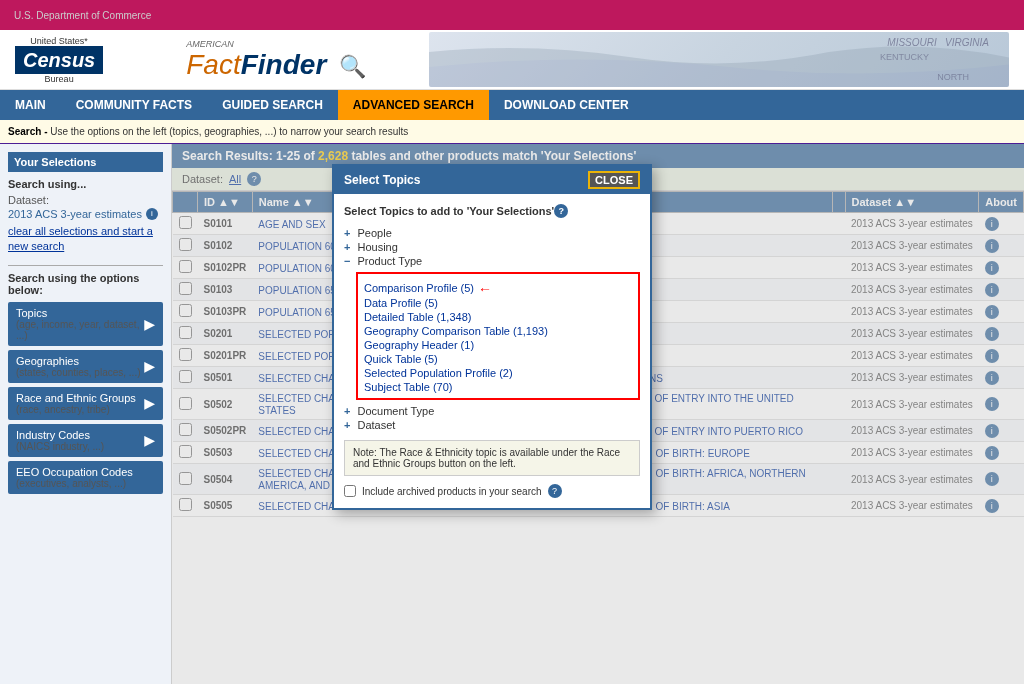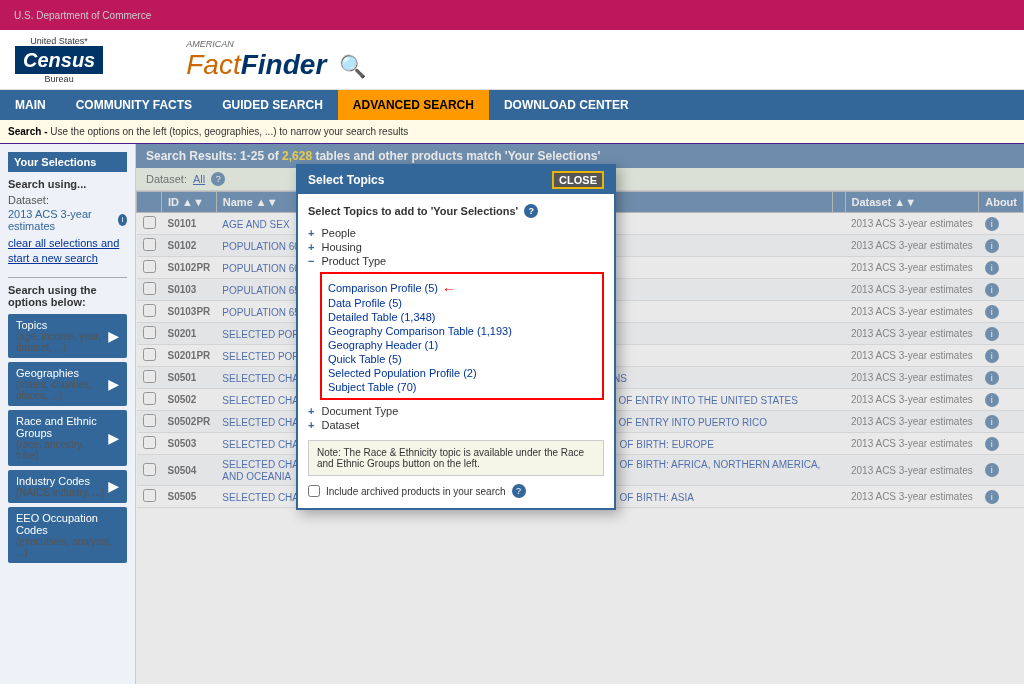--- a/index.html
+++ b/index.html
@@ -22,21 +22,21 @@
     .nav-item.active { background: #f90; color: #000; }
 
     
     .banner { background: #fffbe6; padding: 6px 8px; border-bottom: 1px solid #4c1d95; font-size: 10px; }
     .banner strong { color: #000; }
 
     
     .main-layout { display: flex; height: calc(690px - 30px - 60px - 30px - 30px); }
 
     
-    .sidebar { width: 136px; background: #eef2f8; border-right: 1px solid #ccc; padding: 8px; flex-shrink: 0; }
+    .sidebar { width: 172px; background: #eef2f8; border-right: 1px solid #ccc; padding: 8px; flex-shrink: 0; }
     .sidebar-section-title { font-weight: bold; font-size: 11px; margin-bottom: 4px; color: #333; }
     .sidebar-dataset { font-size: 11px; color: #555; margin-bottom: 2px; }
     .sidebar-link { color: #003399; text-decoration: underline; font-size: 11px; cursor: pointer; display: block; margin-bottom: 10px; line-height: 1.4; }
     .sidebar-divider { border-top: 1px solid #aaa; margin: 6px 0; }
     .sidebar-options-title { font-weight: bold; font-size: 11px; color: #333; margin-bottom: 6px; }
     .sidebar-btn { background: #336699; color: #fff; display: flex; align-items: center; justify-content: space-between; padding: 5px 8px; margin-bottom: 4px; cursor: pointer; border-radius: 2px; font-size: 11px; }
     .sidebar-btn .arrow { font-size: 14px; }
     .sidebar-btn-sub { color: #555; font-size: 10px; }
 
     
@@ -54,21 +54,21 @@
     .dataset-cell { color: #555; font-size: 10px; white-space: nowrap; }
     .info-icon { display: inline-block; background: #336699; color: #fff; border-radius: 50%; width: 14px; height: 14px; text-align: center; line-height: 14px; font-size: 9px; cursor: pointer; }
     .checkbox-cell { width: 20px; text-align: center; }
 
     
     .modal-overlay { position: absolute; top: 0; left: 0; right: 0; bottom: 0; background: rgba(200,200,200,0.4); z-index: 100; }
     .modal { position: absolute; top: 20px; left: 160px; width: 320px; background: #fff; border: 2px solid #336699; z-index: 200; box-shadow: 4px 4px 12px rgba(0,0,0,0.3); }
     .modal-titlebar { background: #336699; color: #fff; display: flex; justify-content: space-between; align-items: center; padding: 5px 10px; font-weight: bold; font-size: 12px; }
     .modal-close { color: #fff; cursor: pointer; font-size: 11px; font-weight: bold; background: #555; padding: 1px 5px; border: 2px solid #eab308; }
     .modal-body { padding: 10px; }
-    .modal-subtitle { font-size: 11px; font-weight: bold; margin-bottom: 8px; display: flex; align-items: center; gap: 6px; }
+    .modal-subtitle { font-size: 11px; font-weight: bold; margin-bottom: 8px; display: flex; align-items: center; }
     .help-icon { display: inline-block; background: #336699; color: #fff; border-radius: 50%; width: 14px; height: 14px; text-align: center; line-height: 14px; font-size: 9px; cursor: pointer; }
     .topic-item { font-size: 11px; padding: 1px 0; cursor: pointer; }
     .topic-item .plus { color: #336699; margin-right: 4px; font-weight: bold; }
     .topic-item .minus { color: #336699; margin-right: 4px; font-weight: bold; }
     .product-type-box { border: 2px solid red; margin: 4px 0 4px 12px; padding: 4px 6px; }
     .product-link { display: block; color: #003399; font-size: 11px; text-decoration: none; padding: 1px 0; }
     .modal-note { background: #f5f5e8; border: 1px solid #ccc; padding: 6px 8px; font-size: 10px; margin: 8px 0; color: #333; }
     .modal-footer { display: flex; align-items: center; gap: 6px; margin-top: 6px; }
     .modal-checkbox { width: 12px; height: 12px; }
     .modal-footer-text { font-size: 10px; color: #333; }
@@ -91,20 +91,29 @@
       <div class="census-logo-box">Census</div>
       <div style="font-size:9px;color:#333;">Bureau</div>
     </div>
   </div>
   <div style="margin-left:20px;">
     <div style="font-size:9px;color:#666;font-style:italic;">AMERICAN</div>
     <div class="factfinder-logo">
       <span class="fact">Fact</span><span class="finder">Finder</span>
       <span class="search-icon-header">🔍</span>
     </div>
+  </div>
+  <div style="flex:1;height:55px;background:linear-gradient(135deg,#dde4ee 0%,#c8d4e0 50%,#b8c8d8 100%);margin-left:20px;border-radius:2px;overflow:hidden;position:relative;">
+    <svg width="100%" height="100%" opacity="0.3">
+      <path d="M0,20 Q100,10 200,25 Q300,40 400,20 Q500,5 600,30 Q700,45 800,25 L800,55 L0,55 Z" fill="#8899aa" stroke="none"></path>
+      <path d="M0,35 Q150,20 300,35 Q450,50 600,30 Q700,20 800,40 L800,55 L0,55 Z" fill="#7788aa" stroke="none"></path>
+    </svg>
+    <span style="position:absolute;top:5px;right:20px;font-size:10px;color:#557;font-style:italic;opacity:0.6;">MISSOURI &nbsp; VIRGINIA</span>
+    <span style="position:absolute;top:20px;right:80px;font-size:9px;color:#557;opacity:0.5;">KENTUCKY</span>
+    <span style="position:absolute;bottom:5px;right:40px;font-size:9px;color:#557;opacity:0.5;">NORTH</span>
   </div>
 </div>
 
 <nav class="nav-bar">
   <div class="nav-item">MAIN</div>
   <div class="nav-item">COMMUNITY FACTS</div>
   <div class="nav-item">GUIDED SEARCH</div>
   <div class="nav-item active">ADVANCED SEARCH</div>
   <div class="nav-item">DOWNLOAD CENTER</div>
 </nav>

